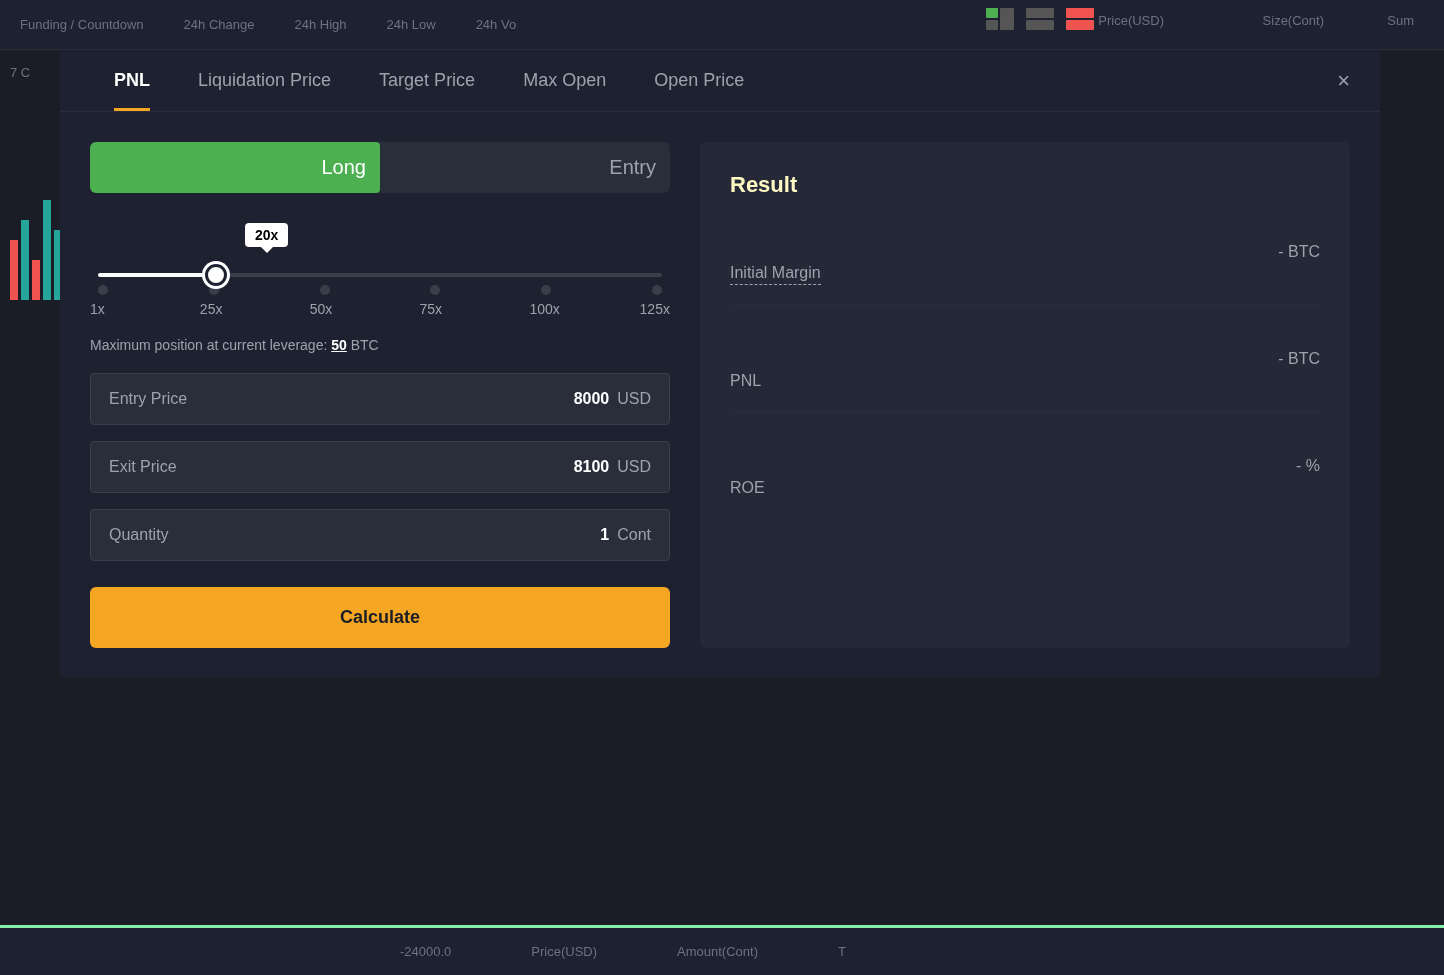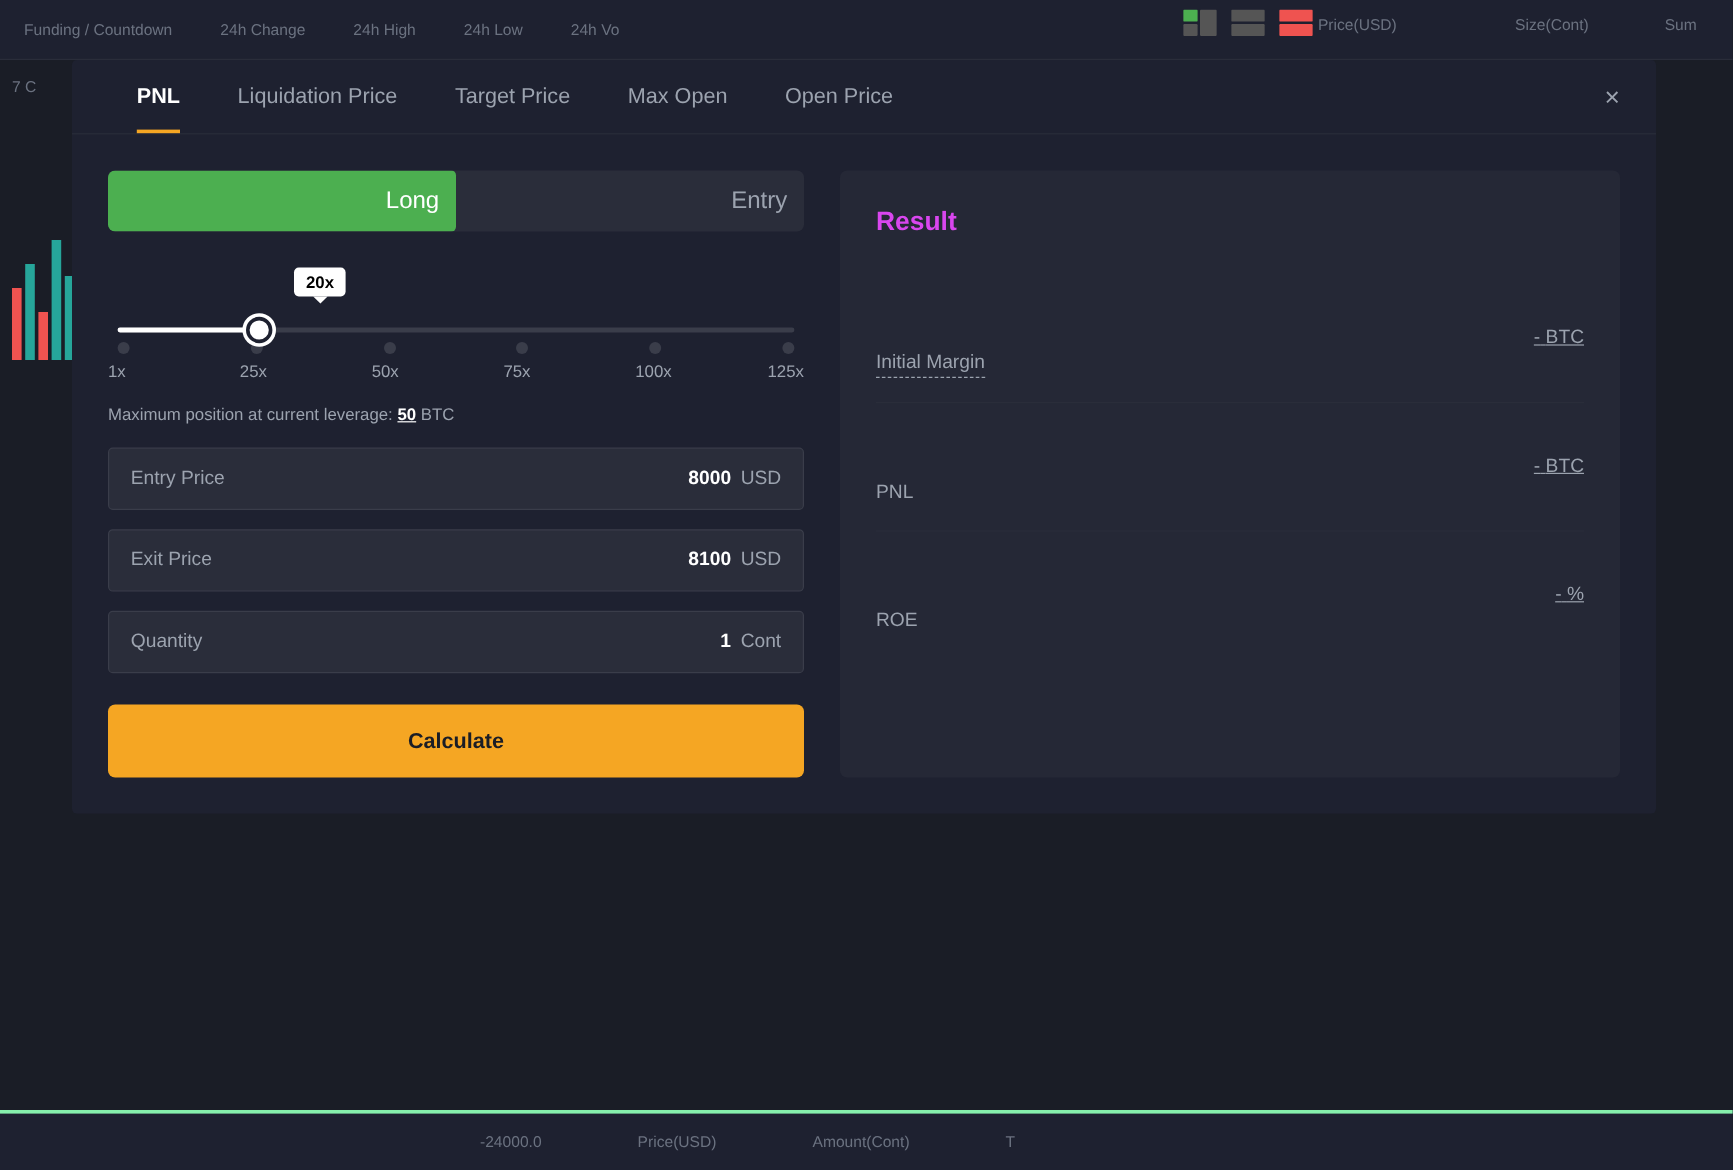--- a/index.html
+++ b/index.html
@@ -307,24 +307,23 @@
 
     
     .right-panel {
       flex: 1;
       background: #252836;
       border-radius: 6px;
       padding: 30px;
     }
 
     .result-title {
-      color: #d946ef;
+      color: #fef9c3;
       font-size: 22px;
       font-weight: 700;
-      margin-bottom: 30px;
     }
 
     .result-row {
       display: flex;
       justify-content: space-between;
       align-items: center;
       padding: 20px 0;
       border-bottom: 1px solid #2a2d3a;
     }
 
@@ -336,21 +335,20 @@
       color: #9ca3af;
       font-size: 16px;
       border-bottom: 1px dashed #9ca3af;
       padding-bottom: 2px;
       margin-top: 46px;
     }
 
     .result-value {
       color: #9ca3af;
       font-size: 16px;
-      text-decoration: underline;
     }
   </style>
 </head>
 <body>
 
 <div class="bg-trading">
   <div class="bg-header">
     <span class="bg-header-item">Funding / Countdown</span>
     <span class="bg-header-item">24h Change</span>
     <span class="bg-header-item">24h High</span>

